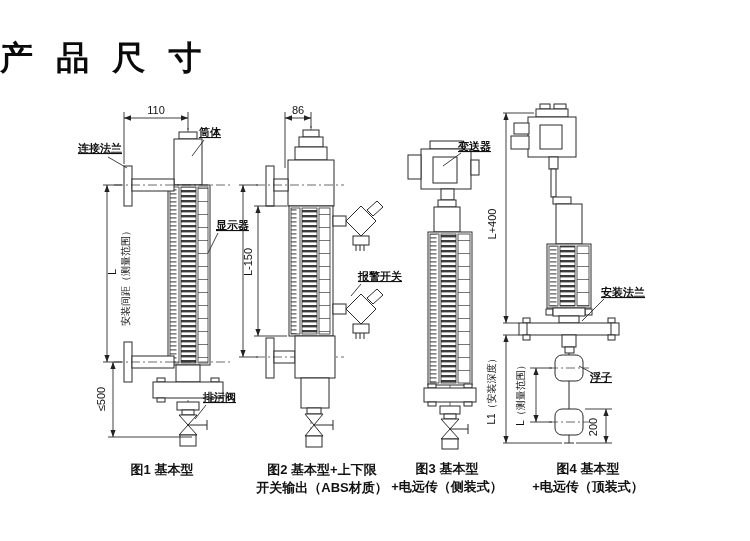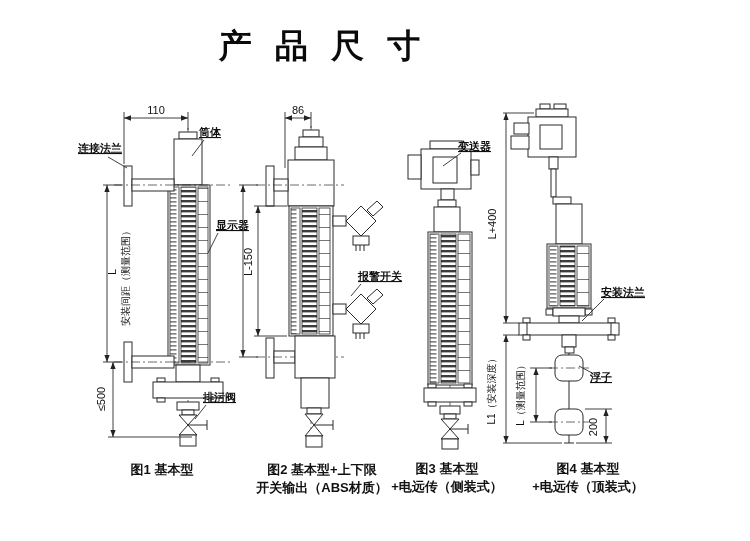--- a/index.html
+++ b/index.html
@@ -1,18 +1,18 @@
 <!DOCTYPE html>
 <html><head>
 <meta charset="utf-8">
 <style>
   html,body{margin:0;padding:0;background:#fff;}
   body{width:750px;height:541px;overflow:hidden;font-family:"Liberation Sans",sans-serif;}
   .stage{position:relative;width:750px;height:541px;background:#ffffff;}
-  .title{position:absolute;top:24px;left:0;width:646px;text-align:center;
+  .title{position:absolute;top:36px;left:0;width:646px;
          font-size:33px;font-weight:bold;color:#0a0a0a;letter-spacing:7px;}
   svg{position:absolute;top:0;left:0;}
   
   .fw{fill:#ffffff;stroke:#2b2b2b;stroke-width:1;}
   .ln{fill:none;stroke:#2b2b2b;stroke-width:1;}
   .dim{fill:none;stroke:#2b2b2b;stroke-width:0.9;}
   .cl{fill:none;stroke:#2b2b2b;stroke-width:0.7;stroke-dasharray:9 3 2 3;}
   .ps{stroke:#2b2b2b;stroke-width:0.8;}
   
   text{fill:#111;}

